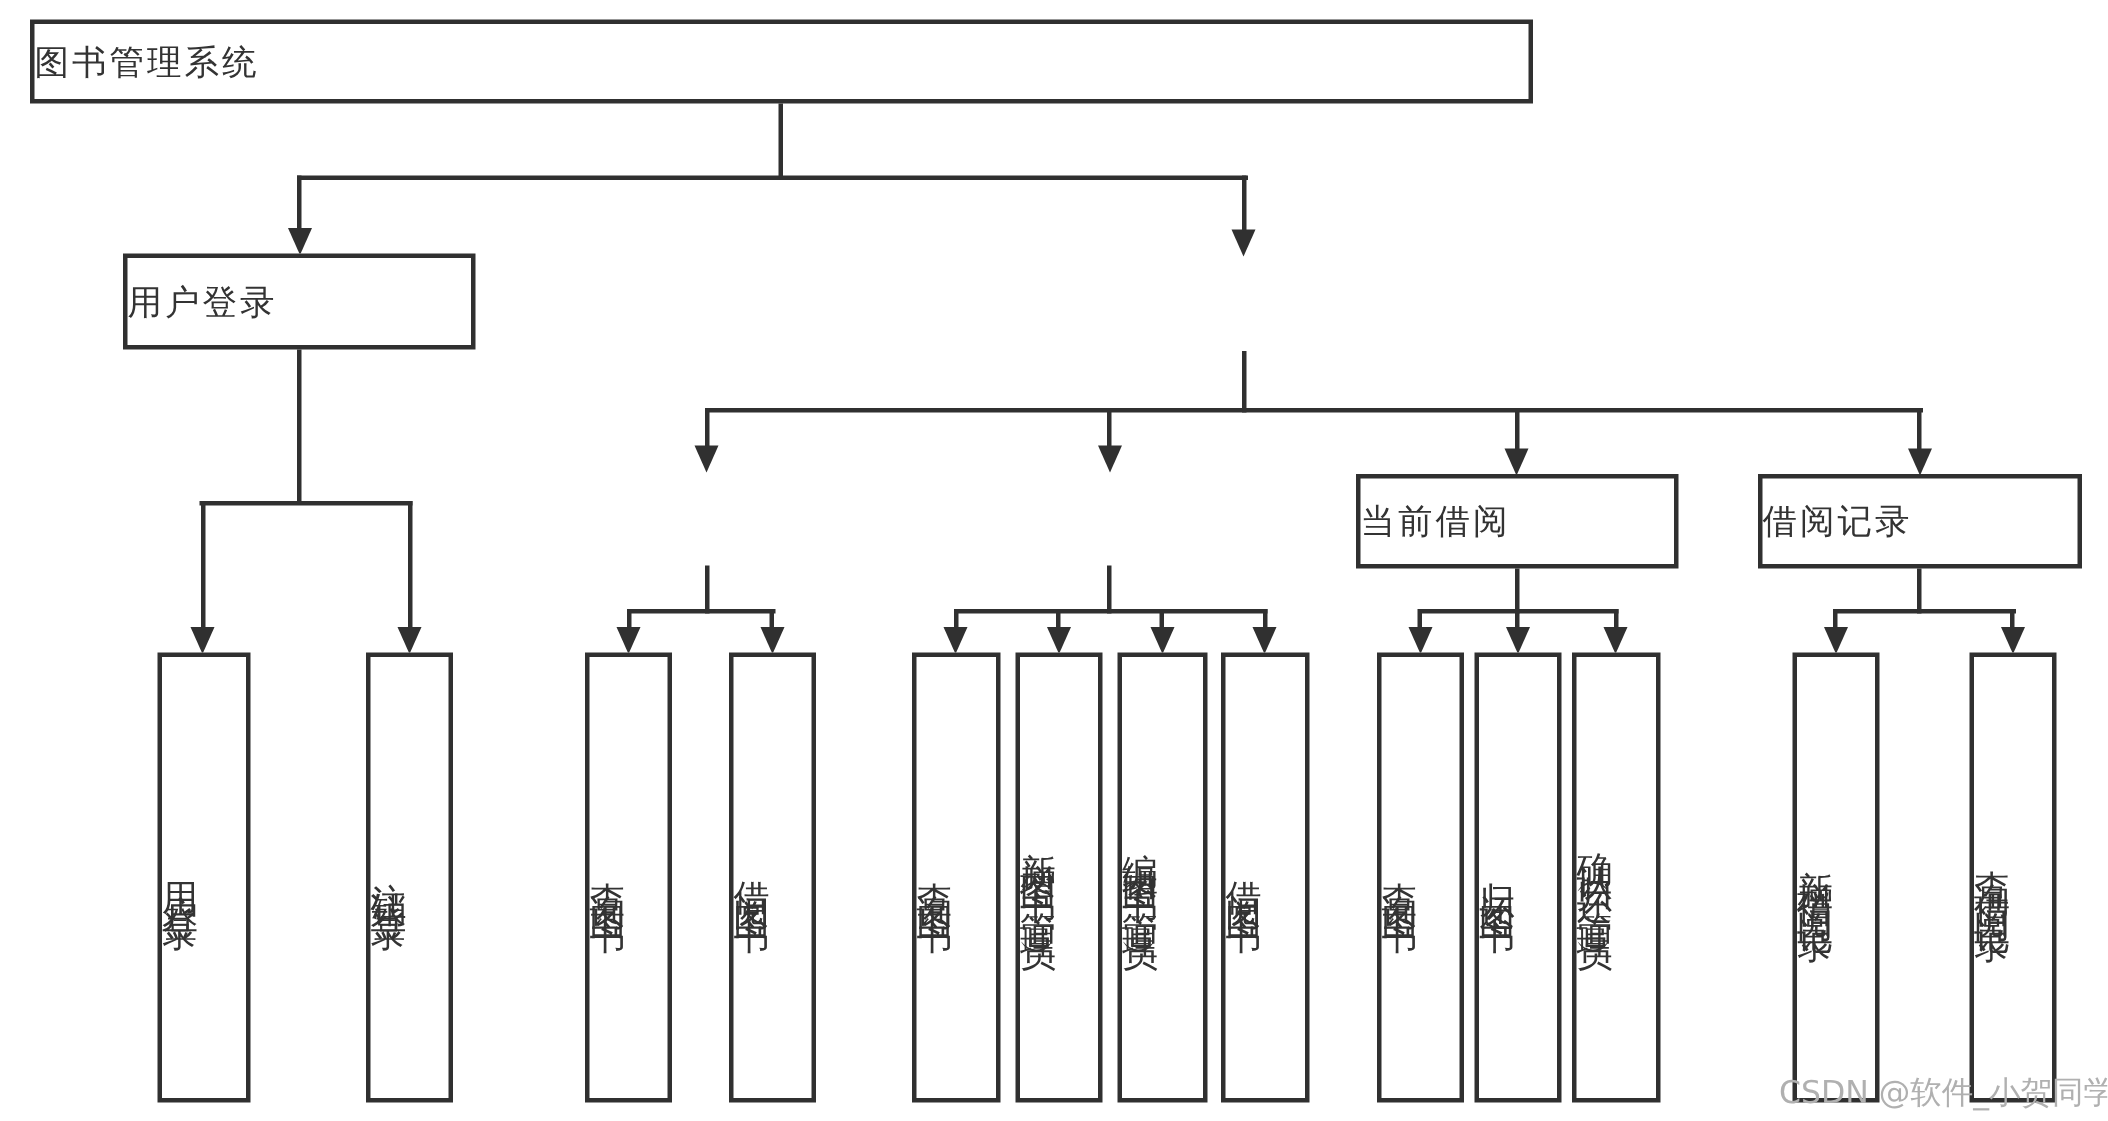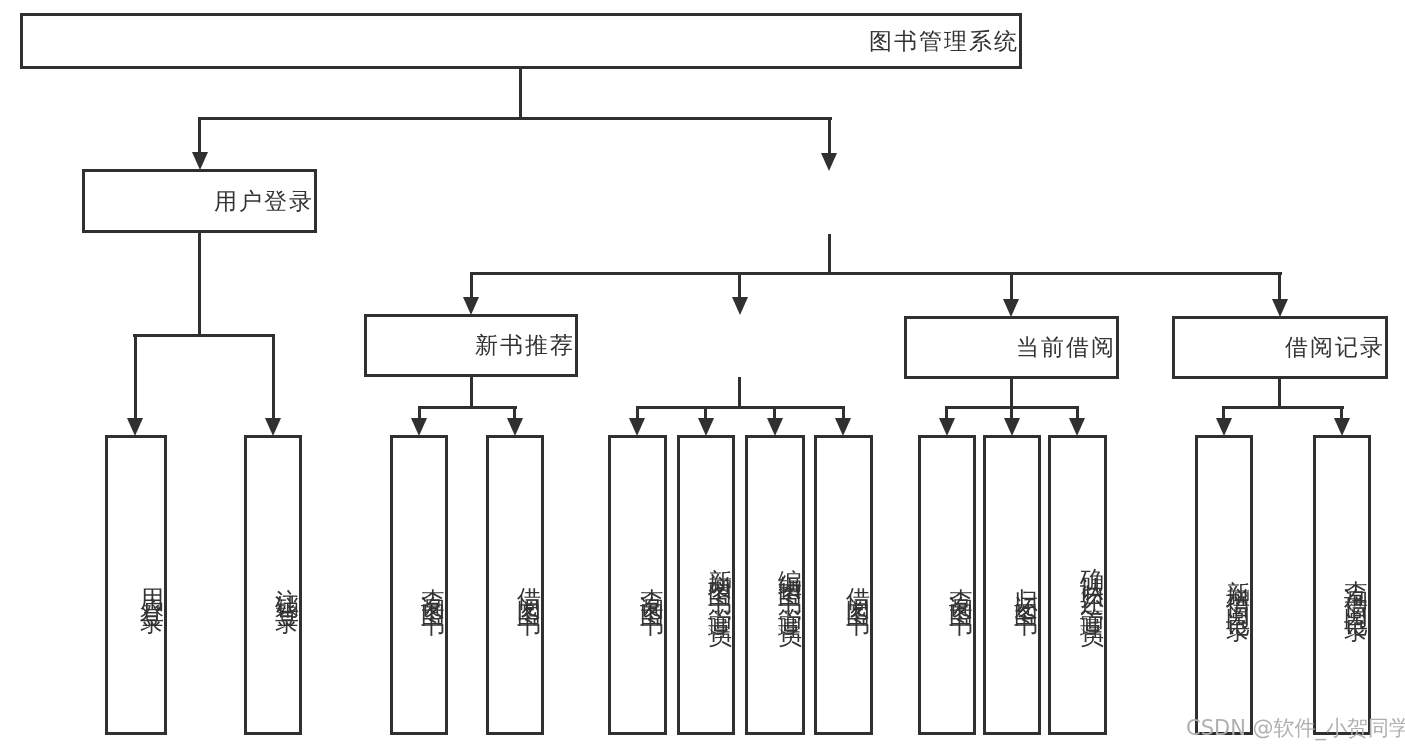--- a/index.html
+++ b/index.html
@@ -2,21 +2,21 @@
 <html style="--line: #303030; --text: #333333; --wm: #b0b0b0; --boxbg: #ffffff; --pagebg: #ffffff;"><head>
 <meta charset="utf-8">
 <style>
   :root{
     --line:#303030; --text:#333333; --wm:#b0b0b0; --boxbg:#ffffff; --pagebg:#ffffff;
   }
   html,body{margin:0;padding:0;background:var(--pagebg);}
   .canvas{position:relative;width:1405px;height:747px;background:var(--pagebg);
           font-family:"DejaVu Sans","Liberation Sans",sans-serif;overflow:hidden;}
   .box{position:absolute;box-sizing:border-box;border:3px solid var(--line);
-       background:var(--boxbg);display:flex;align-items:center;justify-content:flex-end;}
+       background:var(--boxbg);display:flex;align-items:center;justify-content:flex-start;}
   .lbl{font-size:23px;letter-spacing:2px;color:var(--text);white-space:nowrap;}
   .vlbl{writing-mode:vertical-rl;text-orientation:mixed;font-size:24px;
         letter-spacing:8px;color:var(--text);line-height:1;}
   .vline{position:absolute;width:3px;background:var(--line);}
   .hline{position:absolute;height:3px;background:var(--line);}
   .ah{position:absolute;width:0;height:0;border-left:8px solid transparent;
       border-right:8px solid transparent;border-top:18px solid var(--line);}
   .wm{position:absolute;font-size:21px;color:var(--wm);white-space:nowrap;z-index:50;}
 </style>
 </head>
@@ -50,23 +50,20 @@
   <div class="hline" style="left:470px;top:272px;width:812px"></div>
   <div class="vline" style="left:470px;top:272px;height:27px"></div>
   <div class="ah" style="left:463px;top:297px"></div>
   <div class="vline" style="left:738px;top:272px;height:27px"></div>
   <div class="ah" style="left:732px;top:297px"></div>
   <div class="vline" style="left:1010px;top:272px;height:29px"></div>
   <div class="ah" style="left:1003px;top:299px"></div>
   <div class="vline" style="left:1278px;top:272px;height:29px"></div>
   <div class="ah" style="left:1272px;top:299px"></div>
 
-  <div class="box" style="left:364px;top:314px;width:214px;height:63px">
-    <span class="lbl">新书推荐</span>
-  </div>
   <div class="box" style="left:904px;top:316px;width:215px;height:63px">
     <span class="lbl">当前借阅</span>
   </div>
   <div class="box" style="left:1172px;top:316px;width:216px;height:63px">
     <span class="lbl">借阅记录</span>
   </div>
 
   <div class="vline" style="left:470px;top:377px;height:32px"></div>
   <div class="hline" style="left:418px;top:406px;width:99px"></div>
   <div class="vline" style="left:418px;top:406px;height:14px"></div>

